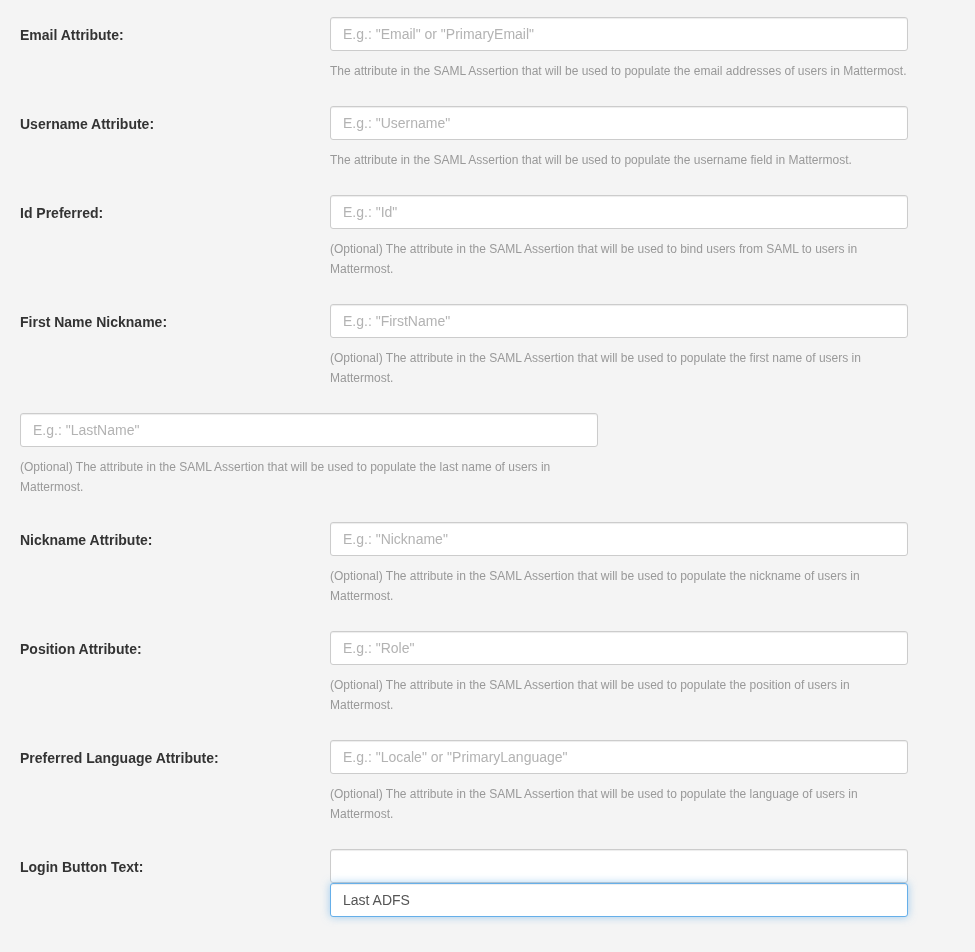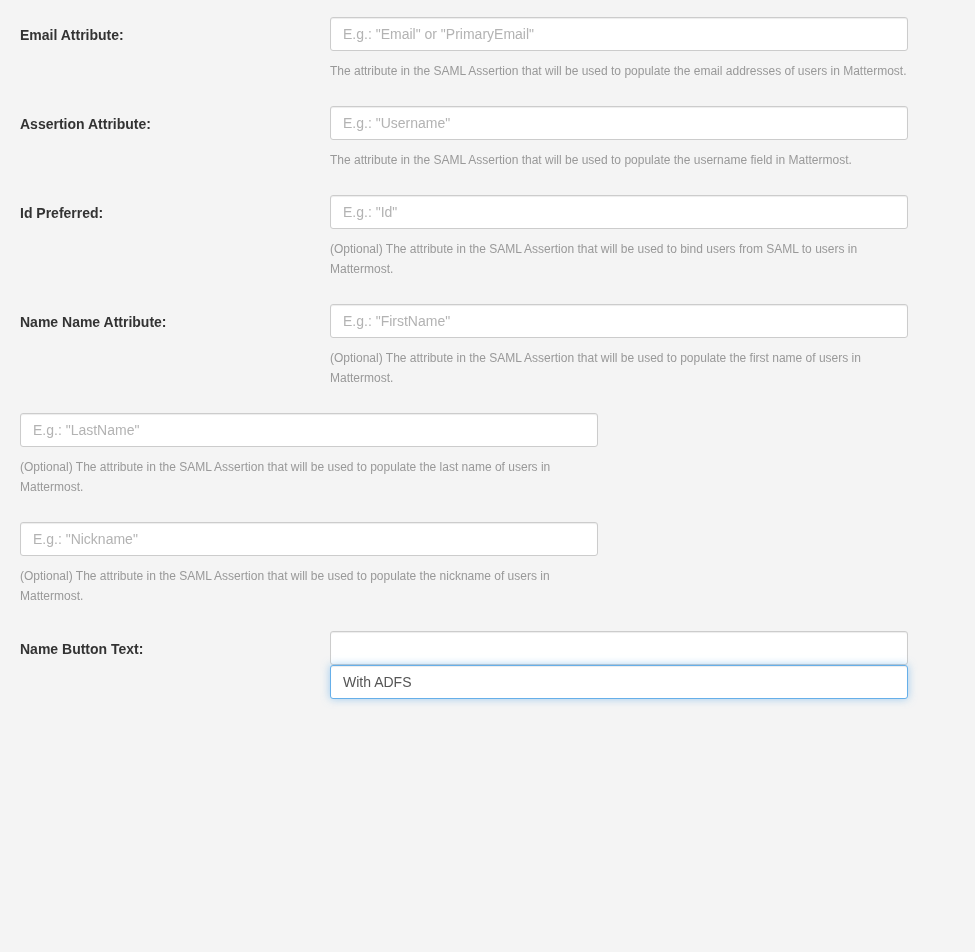--- a/index.html
+++ b/index.html
@@ -97,66 +97,83 @@
   <div class="form-group">
     <label class="control-label">Email Attribute:</label>
     <div class="col-control">
       <input class="form-control" type="text" placeholder="E.g.: &quot;Email&quot; or &quot;PrimaryEmail&quot;" style="">
 
       <div class="help-text">The attribute in the SAML Assertion that will be used to populate the email addresses of users in Mattermost.</div>
     </div>
   </div>
 
   <div class="form-group">
-    <label class="control-label">Assertion Attribute:</label>
+    <label class="control-label">Username Attribute:</label>
     <div class="col-control">
       <input class="form-control" type="text" placeholder="E.g.: &quot;Username&quot;" style="">
 
       <div class="help-text">The attribute in the SAML Assertion that will be used to populate the username field in Mattermost.</div>
     </div>
   </div>
 
   <div class="form-group">
     <label class="control-label">Id Preferred:</label>
     <div class="col-control">
       <input class="form-control" type="text" placeholder="E.g.: &quot;Id&quot;" style="">
 
       <div class="help-text">(Optional) The attribute in the SAML Assertion that will be used to bind users from SAML to users in Mattermost.</div>
     </div>
   </div>
 
   <div class="form-group">
-    <label class="control-label">Name Name Attribute:</label>
+    <label class="control-label">First Name Nickname:</label>
     <div class="col-control">
       <input class="form-control" type="text" placeholder="E.g.: &quot;FirstName&quot;" style="">
 
       <div class="help-text">(Optional) The attribute in the SAML Assertion that will be used to populate the first name of users in Mattermost.</div>
     </div>
   </div>
 
   <div class="form-group">
     <div class="col-control">
       <input class="form-control" type="text" placeholder="E.g.: &quot;LastName&quot;" style="">
 
       <div class="help-text">(Optional) The attribute in the SAML Assertion that will be used to populate the last name of users in Mattermost.</div>
     </div>
   </div>
 
   <div class="form-group">
+    <label class="control-label">Nickname Attribute:</label>
     <div class="col-control">
       <input class="form-control" type="text" placeholder="E.g.: &quot;Nickname&quot;" style="">
 
       <div class="help-text">(Optional) The attribute in the SAML Assertion that will be used to populate the nickname of users in Mattermost.</div>
     </div>
   </div>
 
+  <div class="form-group">
+    <label class="control-label">Position Attribute:</label>
+    <div class="col-control">
+      <input class="form-control" type="text" placeholder="E.g.: &quot;Role&quot;" style="">
 
+      <div class="help-text">(Optional) The attribute in the SAML Assertion that will be used to populate the position of users in Mattermost.</div>
+    </div>
+  </div>
 
   <div class="form-group">
-    <label class="control-label">Name Button Text:</label>
+    <label class="control-label">Preferred Language Attribute:</label>
+    <div class="col-control">
+      <input class="form-control" type="text" placeholder="E.g.: &quot;Locale&quot; or &quot;PrimaryLanguage&quot;" style="">
+
+      <div class="help-text">(Optional) The attribute in the SAML Assertion that will be used to populate the language of users in Mattermost.</div>
+    </div>
+  </div>
+
+  <div class="form-group">
+    <label class="control-label">Login Button Text:</label>
     <div class="col-control">
       <input class="form-control" type="text" hidden="" style="">
-      <div class="form-control value-box focused" role="textbox"><span>With </span><span class="misspelled">ADFS</span><span></span></div>
+      <div class="form-control value-box focused" role="textbox"><span>Last </span><span class="misspelled">ADFS</span><span></span></div>
 
     </div>
   </div>
 </form>
 </main>
 
 </body></html>

